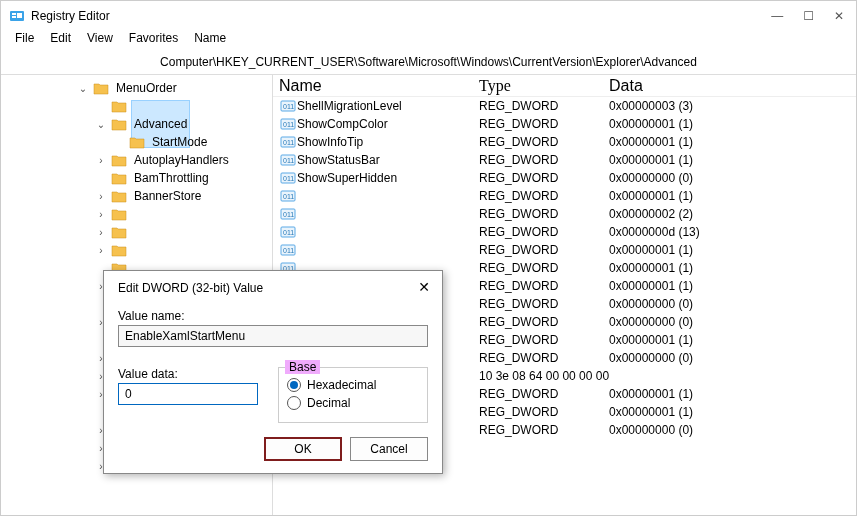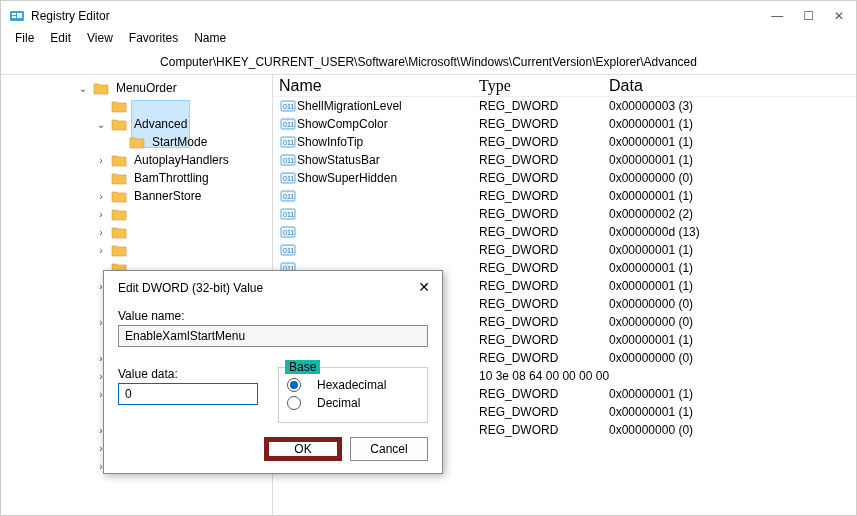--- a/index.html
+++ b/index.html
@@ -34,27 +34,27 @@
 .dialog-backdrop { position: absolute; left: 102px; top: 195px; width: 340px; background: #fff; border: 1px solid #888; box-shadow: 2px 2px 8px rgba(0,0,0,0.3); z-index: 10; }
 .dlg-title { display: flex; align-items: flex-end; justify-content: space-between; padding: 8px 12px 4px 14px; font-size: 12px; }
 .dlg-close { font-size: 14px; cursor: pointer; }
 .dlg-body { padding: 4px 14px 12px 14px; font-size: 12px; }
 .dlg-label { margin-top: 6px; margin-bottom: 2px; }
 .dlg-input { width: 100%; height: 22px; padding: 2px 6px; font-size: 12px; border: 1px solid #888; background: #fff; }
 .dlg-input.readonly { background: #f7f7f7; }
 .dlg-row { display: flex; gap: 20px; margin-top: 14px; }
 .dlg-col-left { width: 140px; }
 .dlg-col-right { flex: 1; border: 1px solid #ccc; padding: 6px 8px 8px 8px; position: relative; margin-top: 6px; }
-.dlg-col-right .grp-label { position: absolute; top: -8px; left: 6px; background: #14b8a6; padding: 0 4px; font-size: 12px; }
-.radio-row { display: flex; align-items: center; gap: 16px; margin: 4px 0; font-size: 12px; }
+.dlg-col-right .grp-label { position: absolute; top: -8px; left: 6px; background: #f0abfc; padding: 0 4px; font-size: 12px; }
+.radio-row { display: flex; align-items: center; gap: 6px; margin: 4px 0; font-size: 12px; }
 .radio-dot { width: 14px; height: 14px; border-radius: 50%; border: 1px solid #555; display: inline-flex; align-items: center; justify-content: center; }
 .radio-dot.checked::after { content: ""; width: 8px; height: 8px; border-radius: 50%; background: #0067c0; }
 .dlg-buttons { display: flex; justify-content: flex-end; gap: 8px; margin-top: 14px; }
 .dlg-buttons button { width: 78px; height: 24px; font-size: 12px; background: #fdfdfd; border: 1px solid #888; cursor: pointer; }
-.dlg-buttons button.primary { border: 5px solid #7f1d1d; }
+.dlg-buttons button.primary { border: 2px solid #7f1d1d; }
 .folder-svg { fill: #f6c14e; stroke: #c98e1a; stroke-width: 0.5; }
 </style>
 </head>
 <body>
 
 <div class="window">
   <div class="titlebar">
     <span class="app-icon">
       <svg width="16" height="16" viewBox="0 0 16 16">
           <rect x="1" y="3" width="14" height="10" rx="1" fill="#3ba3e8"></rect>

